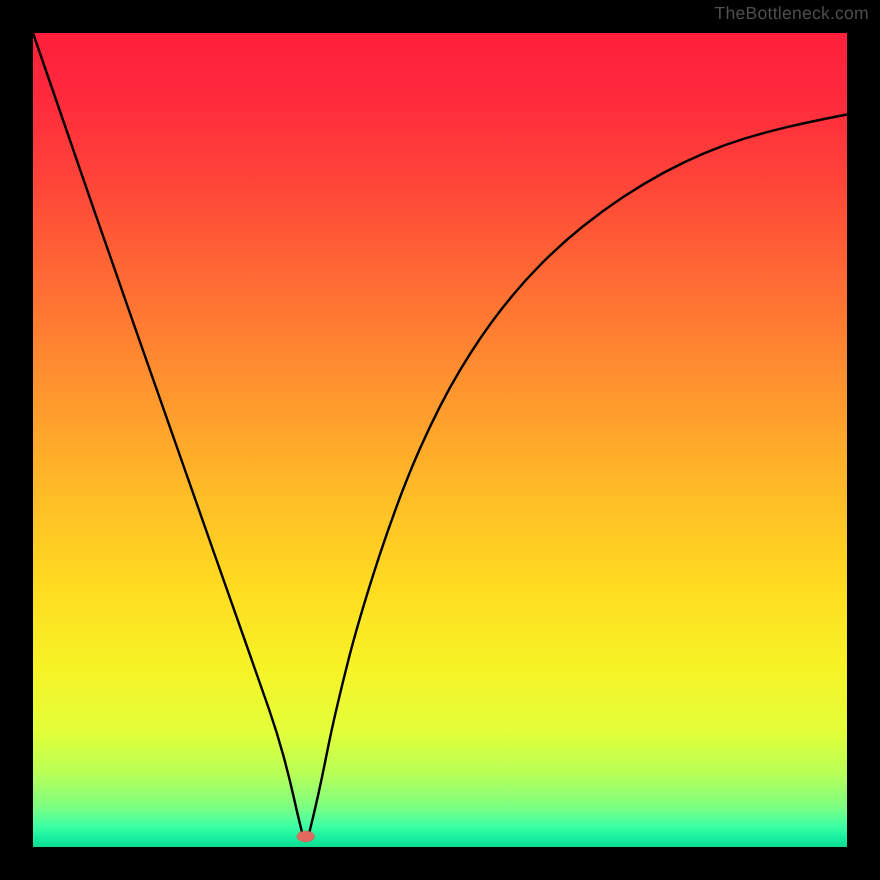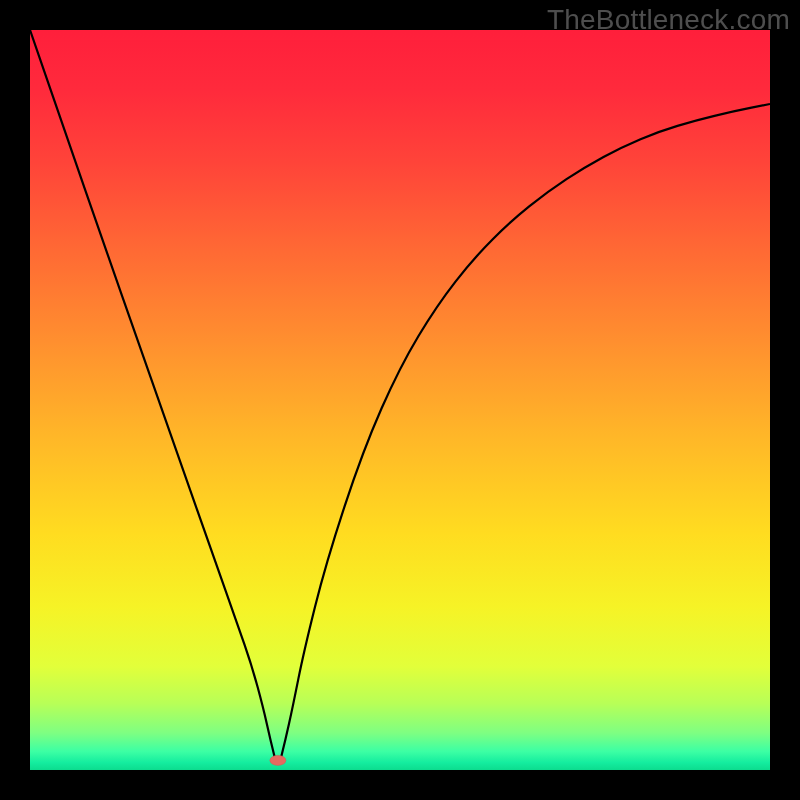--- a/index.html
+++ b/index.html
@@ -15,21 +15,21 @@
     position: relative;
     width: 800px;
     height: 800px;
     background: #000;
   }
   .watermark {
     position: absolute;
     top: 4px;
     right: 10px;
     color: #4e4e4e;
-    font-size: 28px;
+    font-size: 16px;
     font-weight: 400;
     letter-spacing: 0.2px;
     z-index: 5;
   }
   .plot-area {
     position: absolute;
     left: 30px;
     top: 30px;
     width: 740px;
     height: 740px;

